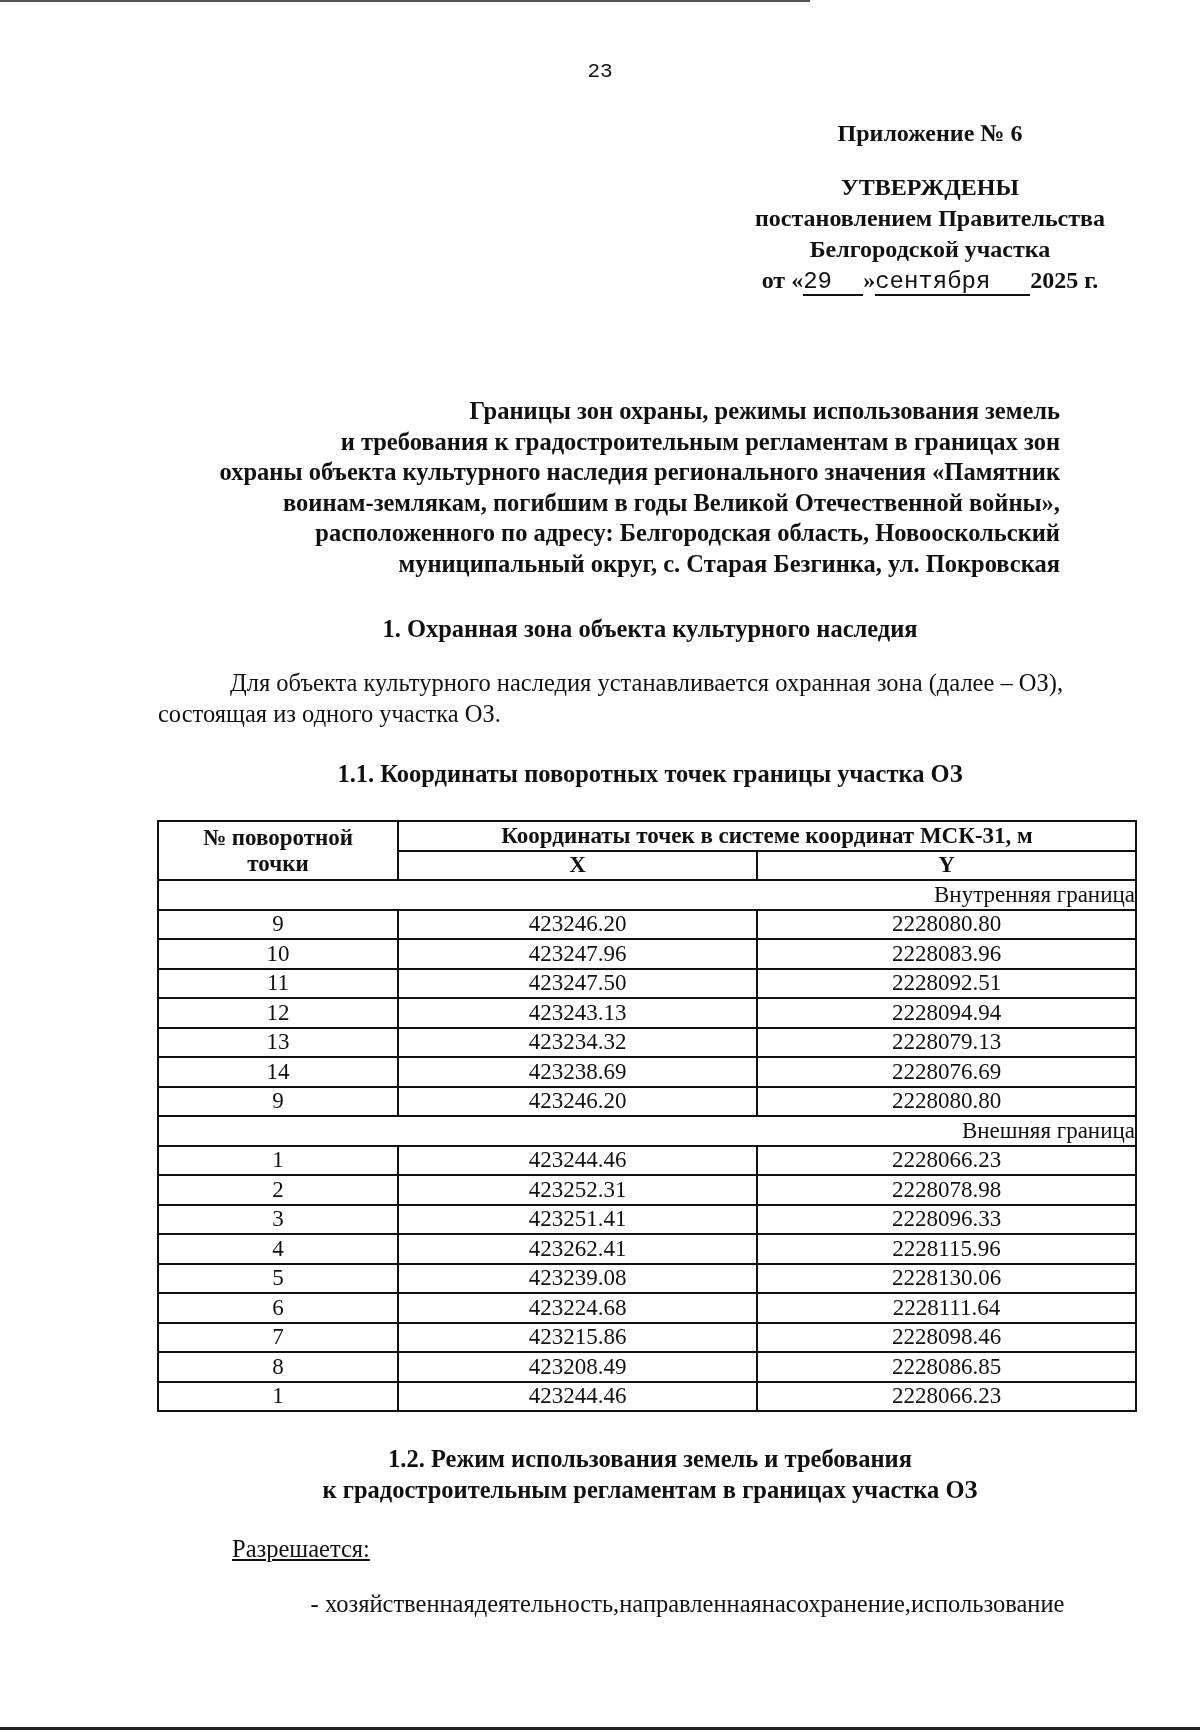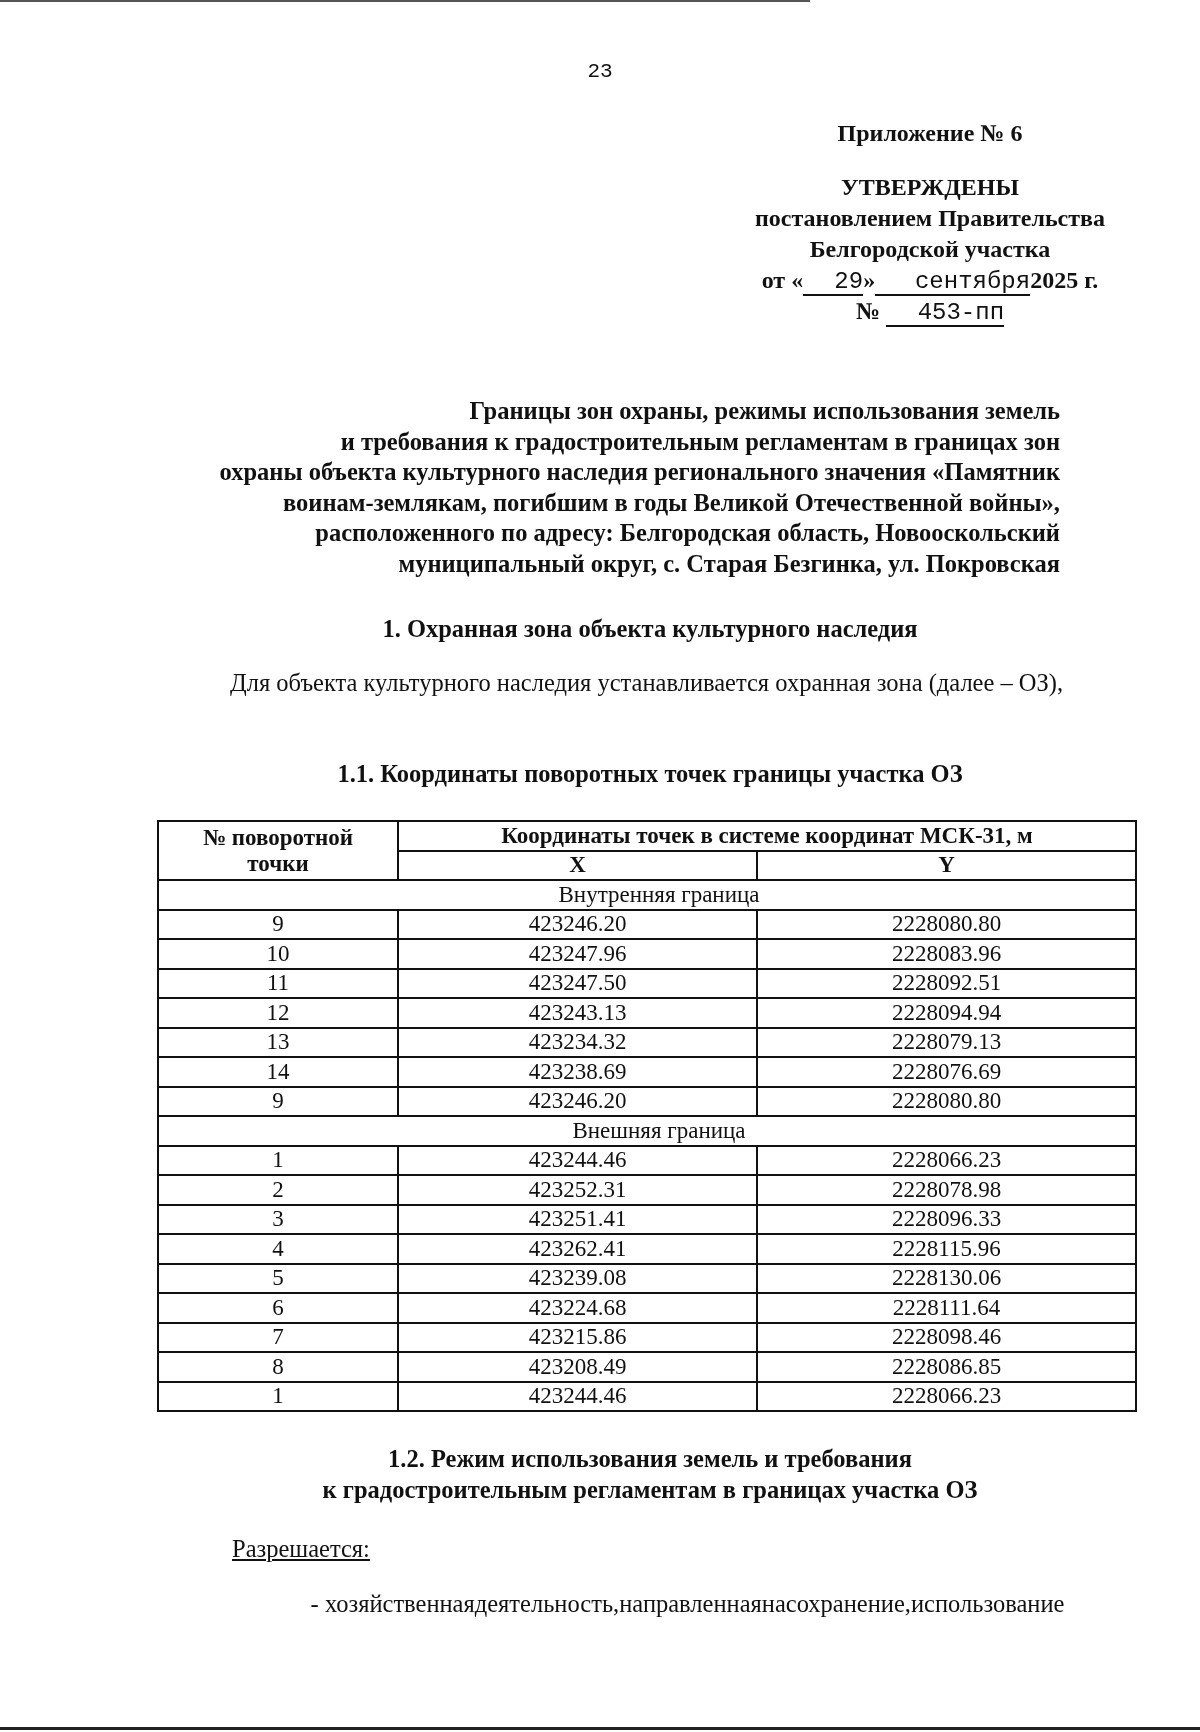--- a/index.html
+++ b/index.html
@@ -10,21 +10,21 @@
   }
   .scan-edge-top { position: absolute; left: 0; top: 0; width: 810px; height: 2px; background: #555; }
   .scan-edge-bottom { position: absolute; left: 0; bottom: 2px; width: 1200px; height: 3px; background: #222; }
   .page-number { position: absolute; top: 60px; left: 0; width: 1200px; text-align: center; font-size: 21px; font-family: Liberation Mono, monospace; }
   .approval {
     position: absolute; top: 118px; left: 720px; width: 420px; text-align: center;
     font-weight: bold; font-size: 24px; line-height: 31px;
   }
   .approval .appendix { margin-bottom: 23px; }
   .approval .mono { font-family: "Liberation Mono", "DejaVu Sans Mono", monospace; font-weight: normal; font-size: 24px; }
-  .ul { display: inline-block; border-bottom: 2px solid #111; line-height: 24px; text-align: right; }
+  .ul { display: inline-block; border-bottom: 2px solid #111; line-height: 24px; text-align: left; }
   .ul-day { width: 60px; }
   .ul-month { width: 155px; }
   .ul-num { width: 118px; }
   .doc-title {
     position: absolute; top: 396px; left: 140px; width: 920px; text-align: right;
     font-weight: bold; font-size: 24.5px; line-height: 30.5px;
   }
   .section-heading {
     position: absolute; left: 0; width: 1300px; text-align: center;
     font-weight: bold; font-size: 24.5px;
@@ -40,21 +40,21 @@
     position: absolute; top: 820px; left: 157px; width: 980px;
     border-collapse: collapse; font-size: 23px;
   }
   table.coords td, table.coords th {
     border: 2px solid #111; padding: 0; height: 27.5px; line-height: 26px;
     text-align: center;
   }
   table.coords th { font-weight: bold; }
   table.coords .col1 { width: 238px; }
   table.coords .col2 { width: 357px; }
-  table.coords .group-label { text-align: center; padding-left: 24px; font-weight: normal; }
+  table.coords .group-label { text-align: right; padding-left: 24px; font-weight: normal; }
   .h12 { top: 1443px; width: 1300px; line-height: 31px; }
   .allowed-label {
     position: absolute; top: 1535px; left: 232px; font-size: 24.5px;
     text-decoration: underline;
   }
   .allowed-item {
     position: absolute; top: 1590px; left: 232px; width: 911px; font-size: 24.5px;
     text-align: justify; text-align-last: justify; white-space: nowrap;
     display: flex; justify-content: center;
   }
@@ -67,39 +67,36 @@
 <div class="page-number">23</div>
 
 <div class="approval">
   <div class="appendix">Приложение № 6</div>
   <div>УТВЕРЖДЕНЫ</div>
   <div>постановлением Правительства</div>
   <div>Белгородской участка</div>
   <div>
     <span>от «</span><span class="ul ul-day mono">29</span><span>»</span><span class="ul ul-month mono">сентября</span><span>2025 г.</span>
   </div>
-  <div>
-    <span>№</span>
-    <span class="ul ul-num mono">453-пп</span>
-  </div>
 </div>
 
 <div class="doc-title">
   <div>Границы зон охраны, режимы использования земель</div>
   <div>и требования к градостроительным регламентам в границах зон</div>
   <div>охраны объекта культурного наследия регионального значения «Памятник</div>
   <div>воинам-землякам, погибшим в годы Великой Отечественной войны»,</div>
   <div>расположенного по адресу: Белгородская область, Новооскольский</div>
   <div>муниципальный округ, с. Старая Безгинка, ул. Покровская</div>
 </div>
 
 <div class="section-heading h1">1. Охранная зона объекта культурного наследия</div>
 
 <div class="intro">
   <div><span class="indent"></span><span>Для объекта культурного наследия устанавливается охранная зона (далее – ОЗ),</span></div>
+  <div>состоящая из одного участка ОЗ.</div>
 </div>
 
 <div class="section-heading h11">1.1. Координаты поворотных точек границы участка ОЗ</div>
 
 <table class="coords">
   <thead>
     <tr>
       <th class="col1" rowspan="2">
         <div>№ поворотной</div>
         <div>точки</div>

